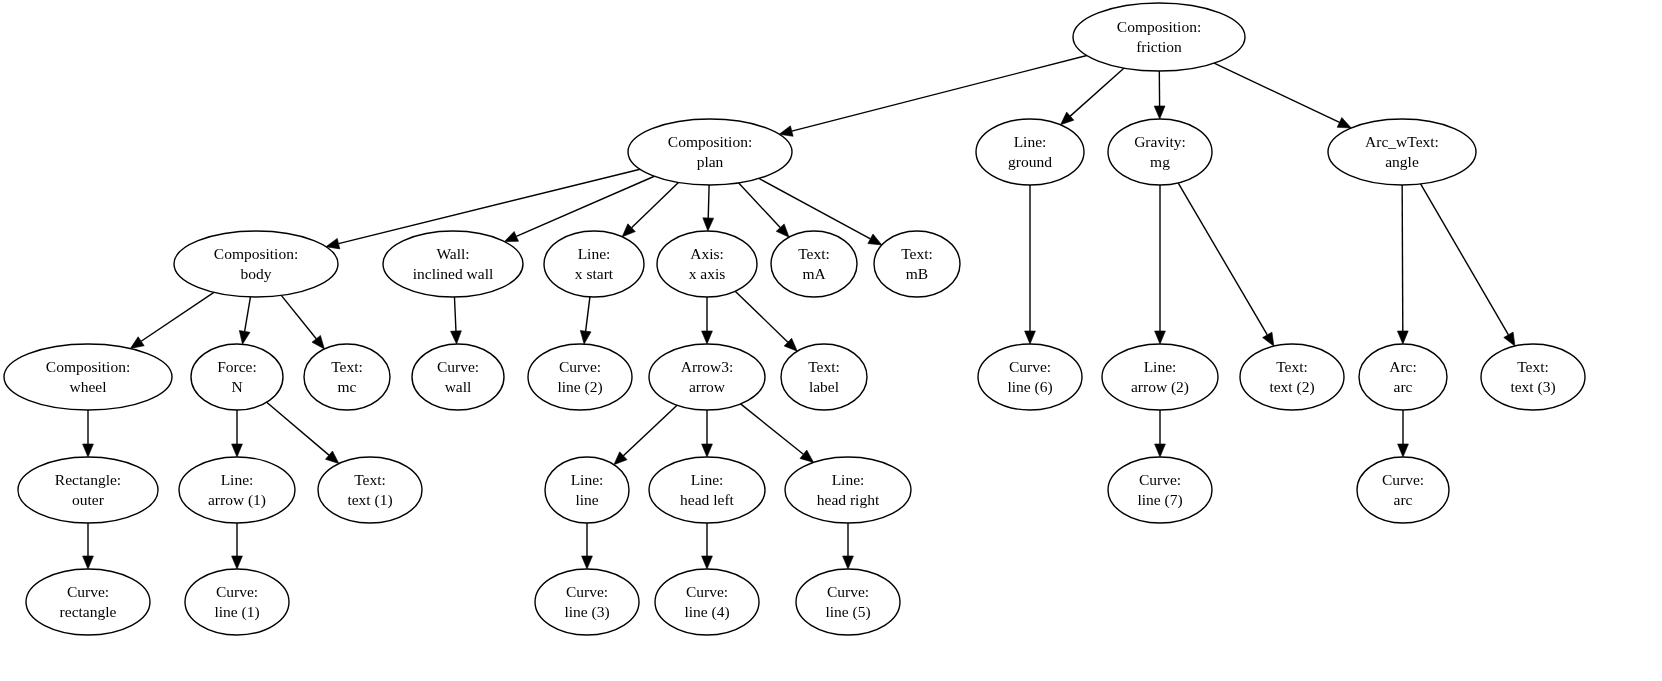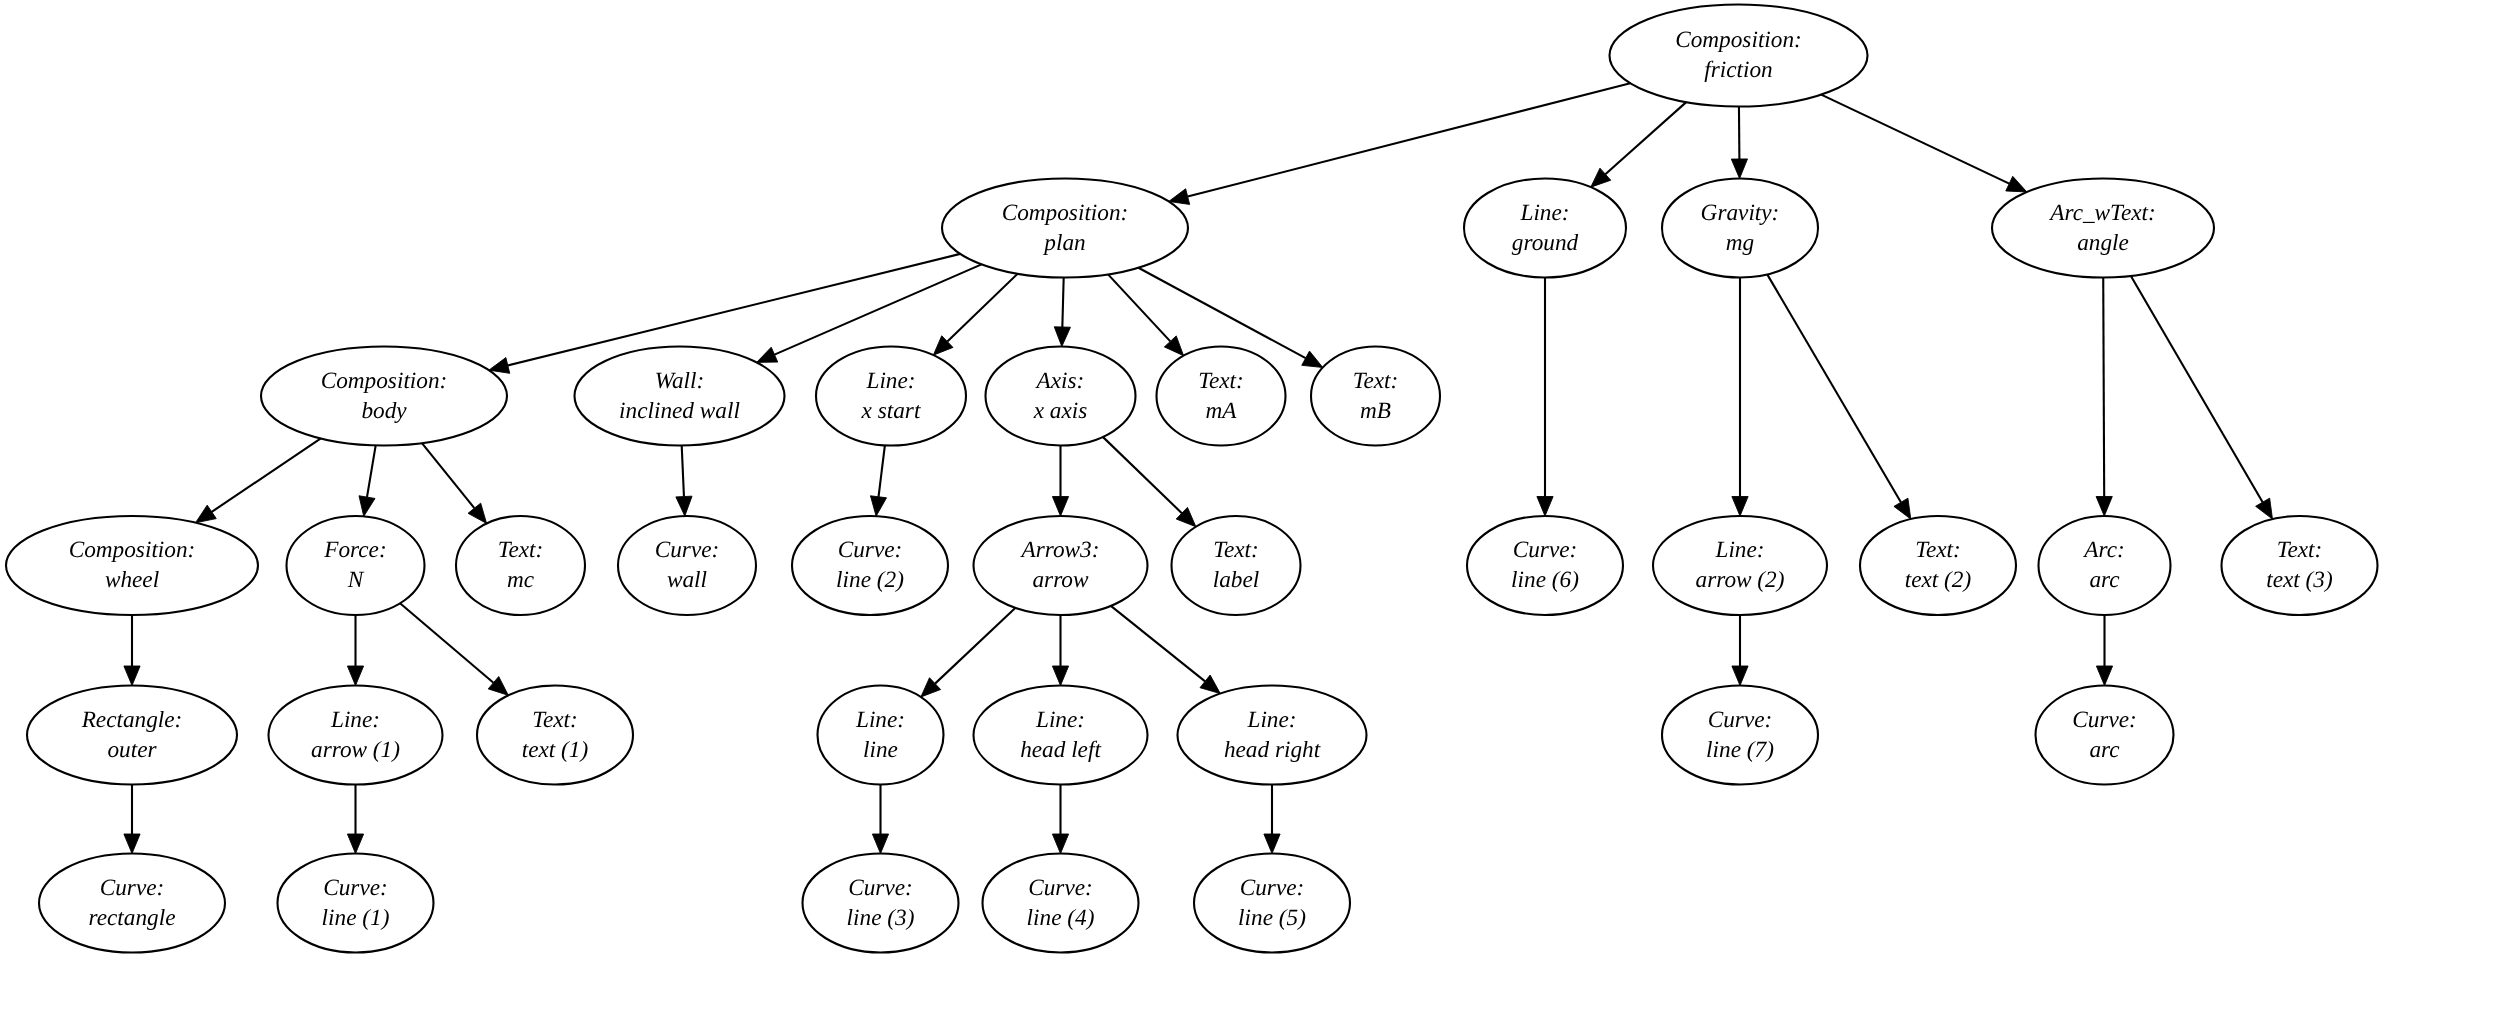--- a/index.html
+++ b/index.html
@@ -10,21 +10,20 @@
   body {
     width: 1662px;
     height: 681px;
     font-family: "Liberation Serif", "DejaVu Serif", serif;
     overflow: hidden;
   }
   #graph-root {
     position: relative;
     width: 1410px;
     height: 681px;
-    font-style: italic;
   }
   svg#graph-canvas {
     display: block;
     width: 1662px;
     height: 681px;
     background: #ffffff;
   }
   .node-ellipse {
     fill: #ffffff;
     stroke: #000000;

